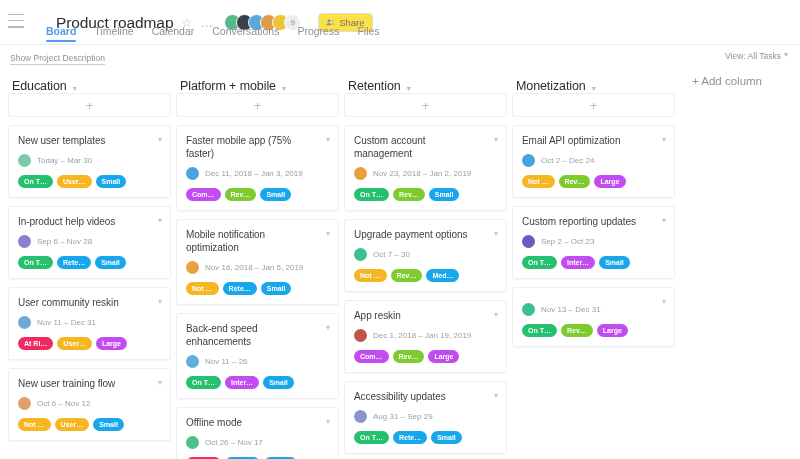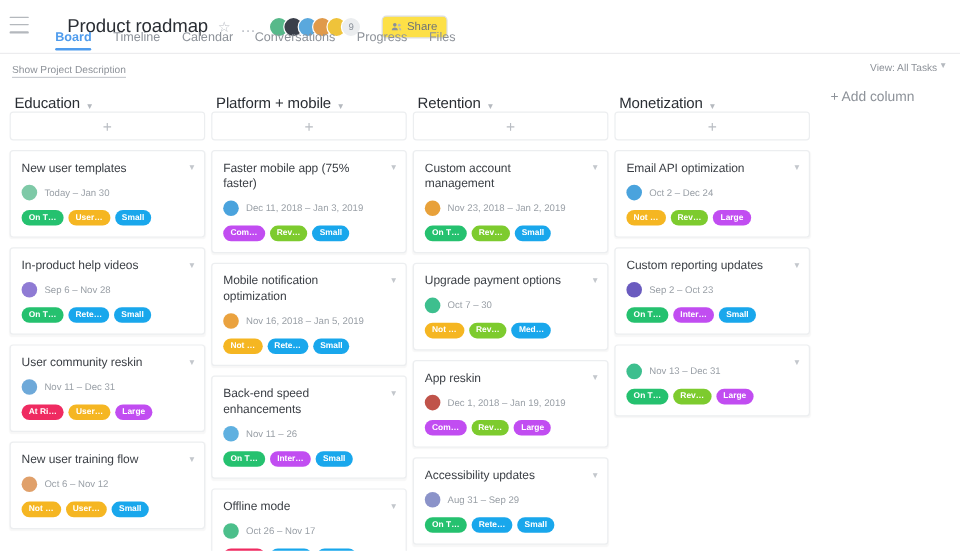--- a/index.html
+++ b/index.html
@@ -231,21 +231,21 @@
         <span class="col-title">Education</span>
         <span class="caret">▾</span>
       </div>
       <div class="add-card">+</div>
 
       <div class="card">
         <div class="card-title">New user templates</div>
         <span class="card-caret">▾</span>
         <div class="card-meta">
           <div class="card-av" style="background:#7ec9a7"></div>
-          <span class="card-date">Today – Jan 30</span>
+          <span class="card-date">Today – Mar 30</span>
         </div>
         <div class="tags">
           <span class="tag" style="background:#25c16f">On T…</span>
           <span class="tag" style="background:#f5b622">User…</span>
           <span class="tag" style="background:#19a7ec">Small</span>
         </div>
       </div>
 
       <div class="card">
         <div class="card-title">In-product help videos</div>

